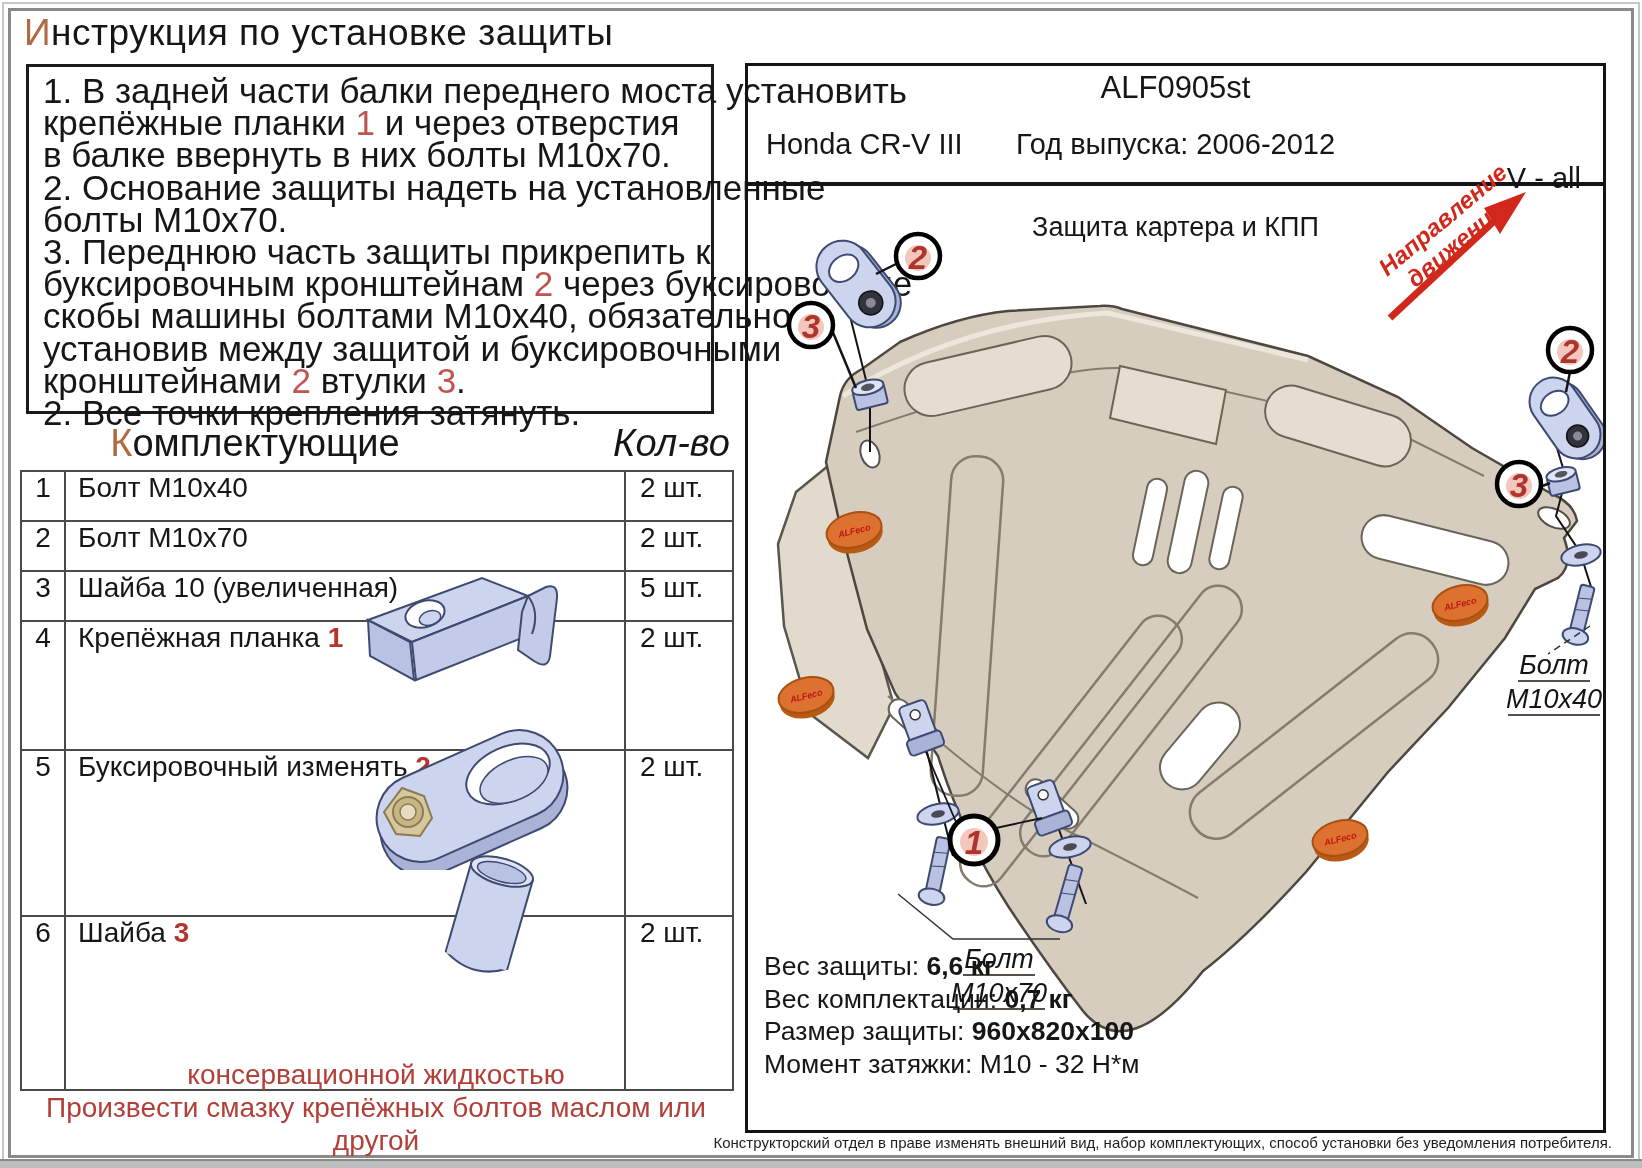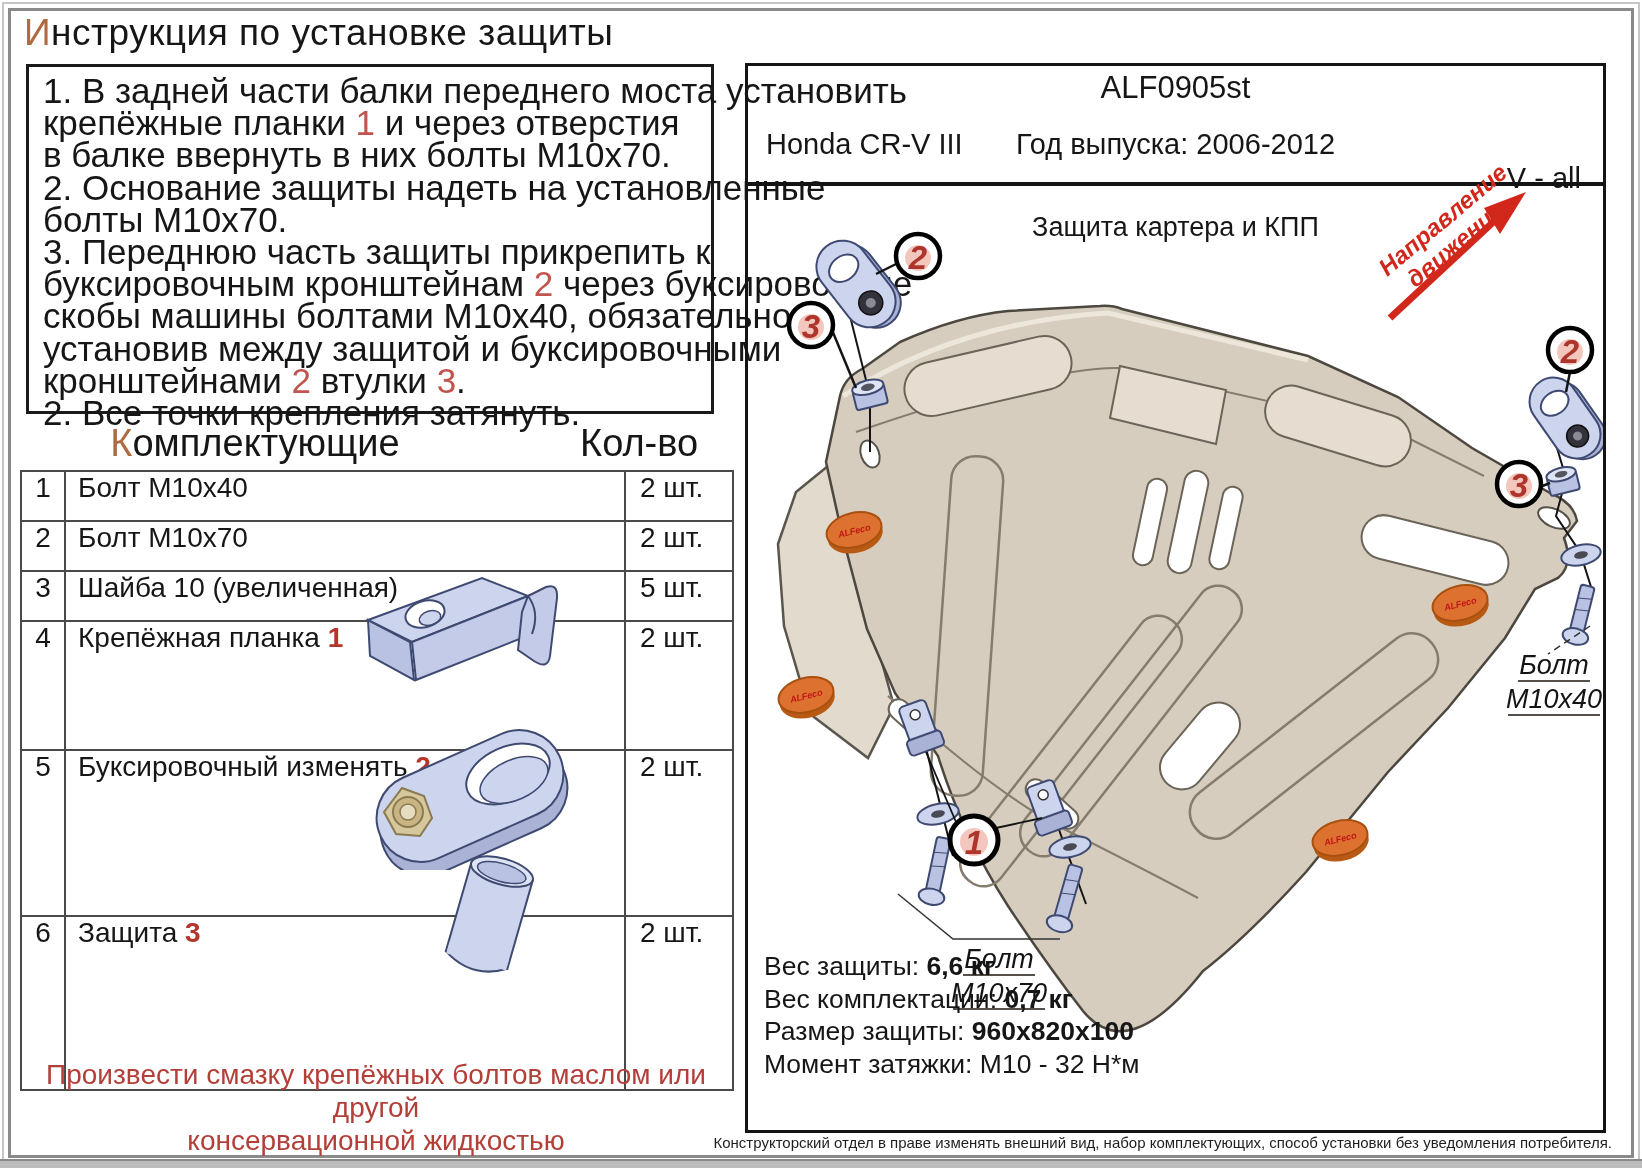--- a/index.html
+++ b/index.html
@@ -12,21 +12,21 @@
   
   .title{position:absolute;left:24px;top:12px;font-size:37px;letter-spacing:.5px;white-space:nowrap;}
   .title .lead{color:#b06a42;}
   .instr-box{position:absolute;left:26px;top:64px;width:668px;height:336px;border:3px solid #1a1a1a;
              padding:8px 0 0 14px;font-size:35px;line-height:32.2px;}
   .iline{white-space:nowrap;}
   .rnum{color:#c0544f;}
   .komp-row{position:absolute;left:20px;top:422px;width:712px;height:46px;font-size:38px;}
   .komp-title{position:absolute;left:0;width:470px;text-align:center;}
   .komp-title .lead{color:#b06a42;}
-  .komp-qty{position:absolute;right:2px;width:150px;text-align:left;}
+  .komp-qty{position:absolute;right:2px;width:150px;text-align:right;font-style:italic;}
 
   table.parts{position:absolute;left:20px;top:470px;width:712px;border-collapse:collapse;table-layout:fixed;
               font-size:28px;}
   table.parts td{border:2px solid #4a4a4a;padding:0 0 16px 12px;vertical-align:top;line-height:32px;overflow:visible;}
   table.parts tr td:first-child{text-align:center;padding:0;}
   table.parts td.qty{padding-left:14px;}
   .ref{color:#b5342c;font-weight:bold;}
   .cell-pad{padding-top:2px;}
 
   .part-img{position:absolute;}
@@ -111,21 +111,21 @@
       <td class="cell-pad"><span>Крепёжная планка </span><span class="ref">1</span></td>
       <td class="qty cell-pad">2 шт.</td>
     </tr>
     <tr style="height:166px">
       <td class="cell-pad">5</td>
       <td class="cell-pad"><span>Буксировочный изменять </span><span class="ref">2</span></td>
       <td class="qty cell-pad">2 шт.</td>
     </tr>
     <tr style="height:174px">
       <td class="cell-pad">6</td>
-      <td class="cell-pad"><span>Защита </span><span class="ref">3</span></td>
+      <td class="cell-pad"><span>Шайба </span><span class="ref">3</span></td>
       <td class="qty cell-pad">2 шт.</td>
     </tr>
   </tbody>
     </table>
 
   <svg class="part-img" style="left:350px;top:556px" width="260" height="140" viewBox="0 0 260 140">
     <polygon points="18,64 60,86 64,124 20,100" fill="#b9c2e2" stroke="#3e4a71" stroke-width="2"></polygon>
     <polygon points="18,64 132,22 178,40 62,86" fill="#cdd4ee" stroke="#3e4a71" stroke-width="2"></polygon>
     <polygon points="62,86 178,40 182,78 66,124" fill="#c3cbe8" stroke="#3e4a71" stroke-width="2"></polygon>
     <path d="M 178,40 L 196,31 Q 208,27 207,42 L 200,100 Q 198,114 184,105 L 168,94 L 172,56 Z" fill="#c3cbe8" stroke="#3e4a71" stroke-width="2"></path>
@@ -148,22 +148,22 @@
     <g transform="rotate(16 75 75)">
       <rect x="42" y="28" width="64" height="92" fill="#cdd4ee" stroke="#3e4a71" stroke-width="2"></rect>
       <path d="M 42,120 Q 74,140 106,120" fill="#cdd4ee" stroke="#3e4a71" stroke-width="2"></path>
       <rect x="43" y="110" width="62" height="12" fill="#cdd4ee" stroke="none"></rect>
       <ellipse cx="74" cy="28" rx="32" ry="13" fill="#dfe4f5" stroke="#3e4a71" stroke-width="2"></ellipse>
       <ellipse cx="74" cy="29" rx="25" ry="9" fill="#b9c2e2" stroke="#3e4a71" stroke-width="1.5"></ellipse>
     </g>
   </svg>
 
   <div class="red-note">
+    <div>консервационной жидкостью</div>
     <div>Произвести смазку крепёжных болтов маслом или другой</div>
-    <div>консервационной жидкостью</div>
   </div>
 
   <div class="panel">
     <div class="p-code">ALF0905st</div>
     <div class="p-model">Honda CR-V III</div>
     <div class="p-year">Год выпуска: 2006-2012</div>
     <div class="p-version">V - all</div>
     <div class="p-divider"></div>
     <div class="p-subtitle">Защита картера и КПП</div>
 

